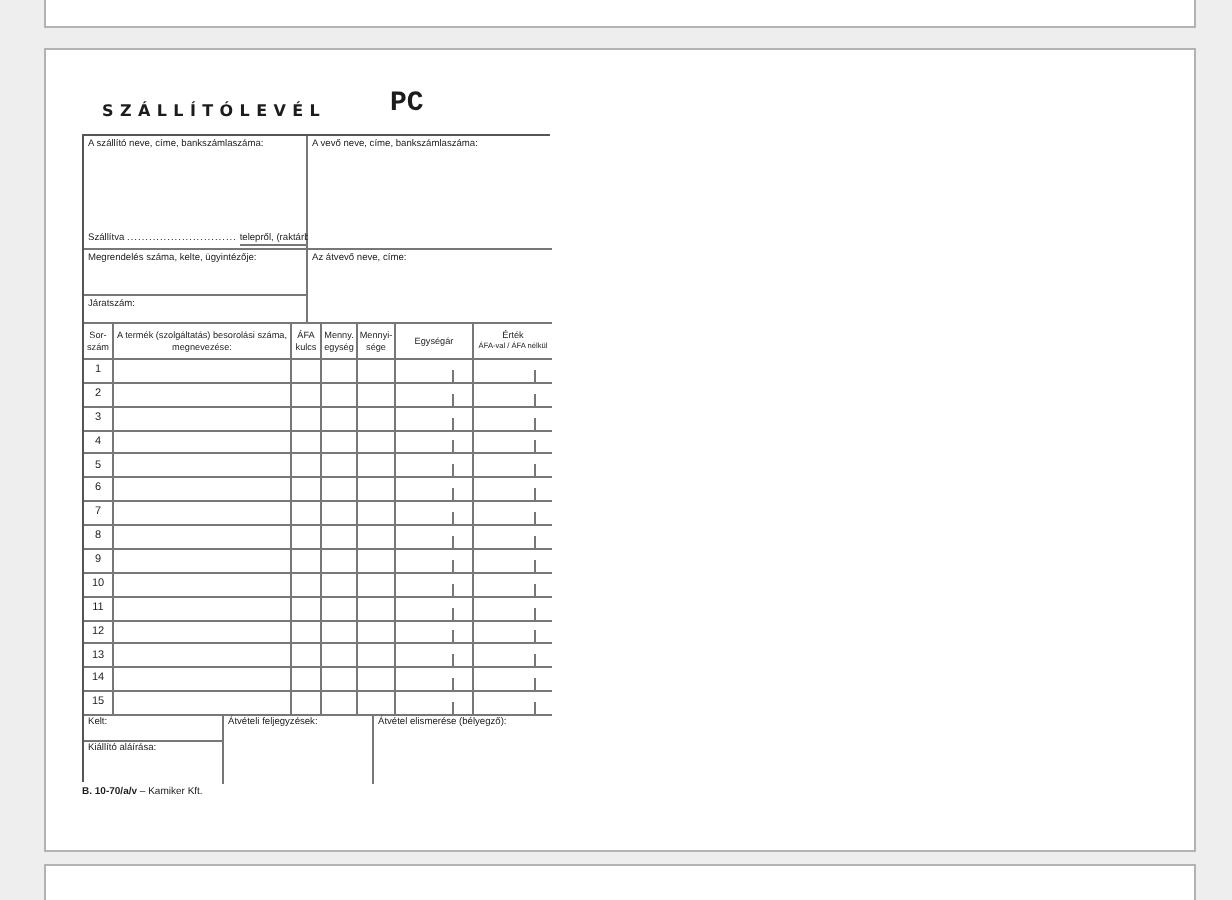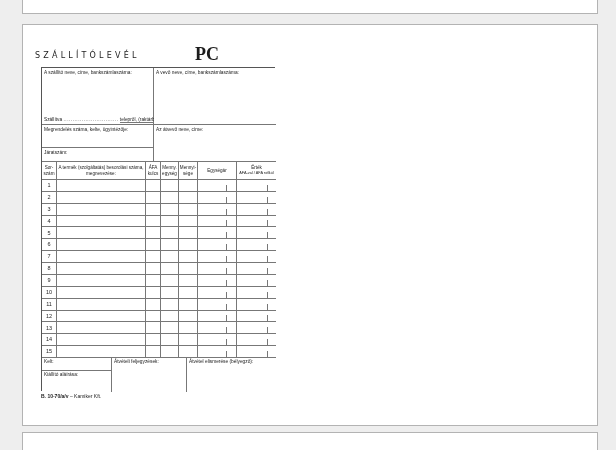--- a/index.html
+++ b/index.html
@@ -14,28 +14,28 @@
     position:absolute; left:22px; width:576px;
     background:#ffffff; border:1px solid #b3b3b3;
   }
   .page-prev { top:-8px; height:22px; }
   .page-next { top:432px; height:30px; }
   .page-main {
     position:absolute; left:22px; top:24px; width:576px; height:402px;
     background:#ffffff; border:1px solid #b3b3b3;
   }
   .doc-title {
-    position:absolute; left:12px; top:26px;
-    font-size:8px; font-weight:normal; letter-spacing:3.2px;
+    position:absolute; left:28px; top:26px;
+    font-size:8px; font-weight:bold; letter-spacing:3.2px;
     font-family:"DejaVu Sans", sans-serif;
   }
   .doc-logo {
     position:absolute; left:172px; top:19px;
-    font-size:18px; font-weight:bold; letter-spacing:0px;
-    font-family:Liberation Serif, serif;
+    font-size:14px; font-weight:bold; letter-spacing:0px;
+    font-family:Liberation Mono, monospace;
   }
   .form {
     position:absolute; left:18px; top:42px; width:234px; height:324px;
     border:1px solid #555;
     font-size:4.8px; line-height:1.25;
   }
   .fbox { position:absolute; background:#fff; padding:2px 2px; }
   .b-r { border-right:1px solid #777; }
   .b-b { border-bottom:1px solid #777; }
   .box-supplier { left:0; top:0; width:112px; height:49px; }

